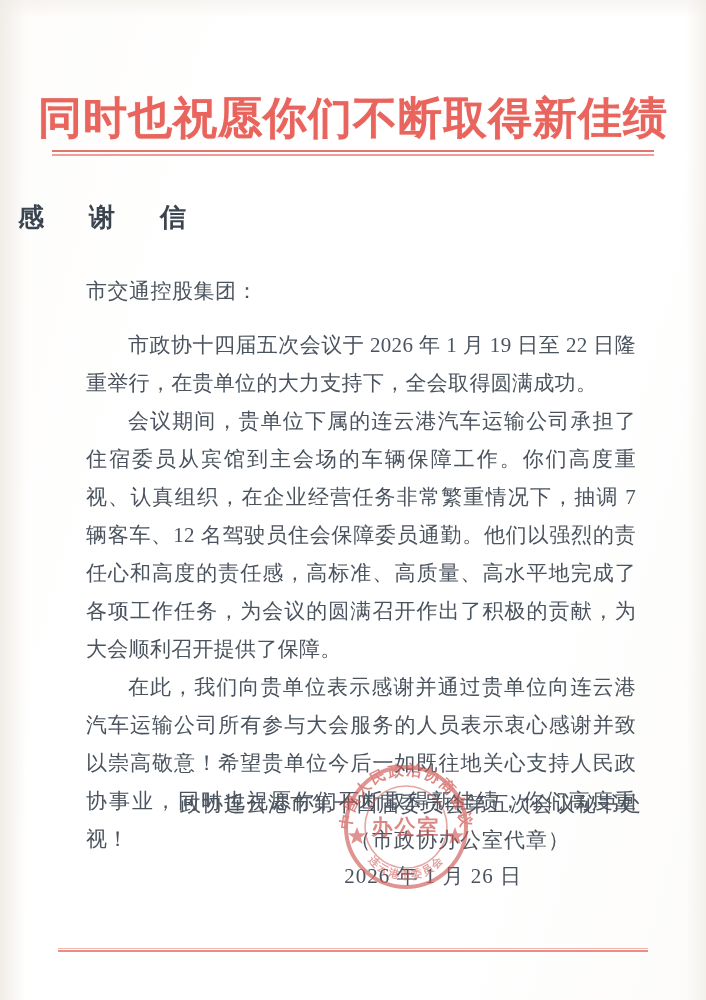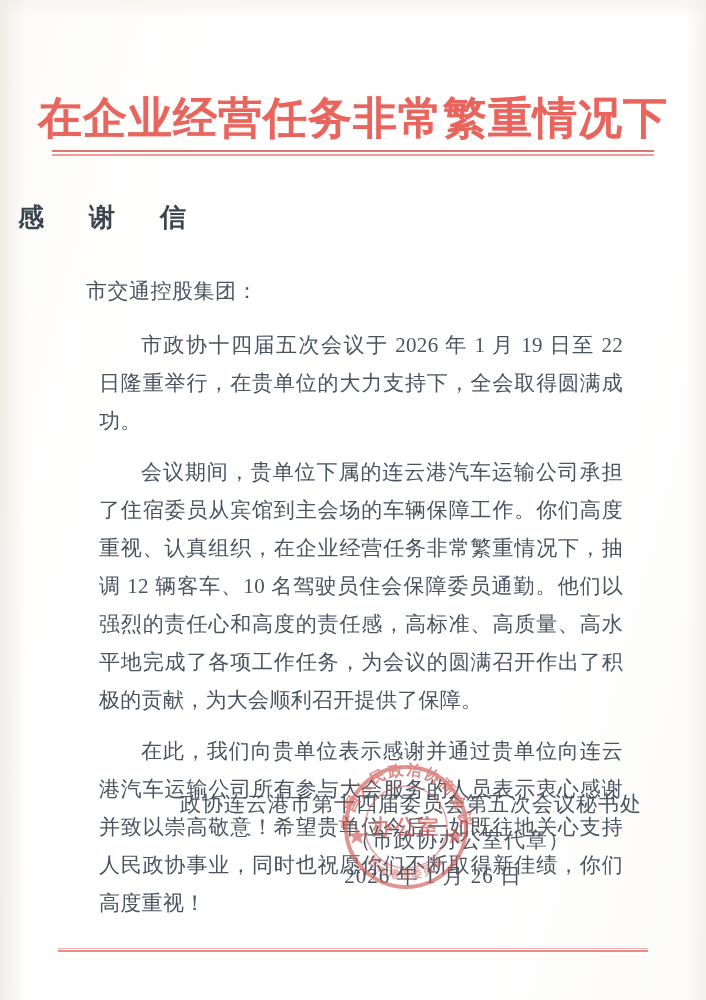--- a/index.html
+++ b/index.html
@@ -104,21 +104,21 @@
     top: 272px;
     color: #4a535e;
     font-size: 21px;
     line-height: 38px;
   }
   .salutation {
     margin: 0 0 16px 0;
     letter-spacing: 0.5px;
   }
   .para {
-    margin: 13px;
+    margin: 0;
     text-indent: 2em;
     text-align: justify;
     text-justify: inter-ideograph;
     letter-spacing: 0.3px;
   }
 
   
   .signature {
     position: absolute;
     left: 0;
@@ -176,35 +176,35 @@
 </head>
 <body>
 
 <div class="page">
 
   <div class="scan-edge-top"></div>
   <div class="scan-edge-left"></div>
   <div class="scan-edge-right"></div>
 
   <div class="letterhead">
-    <div class="letterhead-title">在企业经营任务非常繁重情况下</div>
+    <div class="letterhead-title">同时也祝愿你们不断取得新佳绩</div>
   </div>
 
   <div class="header-rule">
     <div class="rule-thick"></div>
     <div class="rule-gap"></div>
     <div class="rule-thin"></div>
   </div>
 
   <div class="doc-title">感 谢 信</div>
 
   <div class="body-block">
     <p class="salutation">市交通控股集团：</p>
     <p class="para">市政协十四届五次会议于 2026 年 1 月 19 日至 22 日隆重举行，在贵单位的大力支持下，全会取得圆满成功。</p>
-    <p class="para">会议期间，贵单位下属的连云港汽车运输公司承担了住宿委员从宾馆到主会场的车辆保障工作。你们高度重视、认真组织，在企业经营任务非常繁重情况下，抽调 12 辆客车、10 名驾驶员住会保障委员通勤。他们以强烈的责任心和高度的责任感，高标准、高质量、高水平地完成了各项工作任务，为会议的圆满召开作出了积极的贡献，为大会顺利召开提供了保障。</p>
+    <p class="para">会议期间，贵单位下属的连云港汽车运输公司承担了住宿委员从宾馆到主会场的车辆保障工作。你们高度重视、认真组织，在企业经营任务非常繁重情况下，抽调 7 辆客车、12 名驾驶员住会保障委员通勤。他们以强烈的责任心和高度的责任感，高标准、高质量、高水平地完成了各项工作任务，为会议的圆满召开作出了积极的贡献，为大会顺利召开提供了保障。</p>
     <p class="para">在此，我们向贵单位表示感谢并通过贵单位向连云港汽车运输公司所有参与大会服务的人员表示衷心感谢并致以崇高敬意！希望贵单位今后一如既往地关心支持人民政协事业，同时也祝愿你们不断取得新佳绩，你们高度重视！</p>
   </div>
 
   <div class="signature">
     <div class="sig-line">政协连云港市第十四届委员会第五次会议秘书处</div>
     <div class="sig-line center-ish">（市政协办公室代章）</div>
     <div class="sig-line date-line">2026 年 1 月 26 日</div>
   </div>
 
   <div class="seal">

